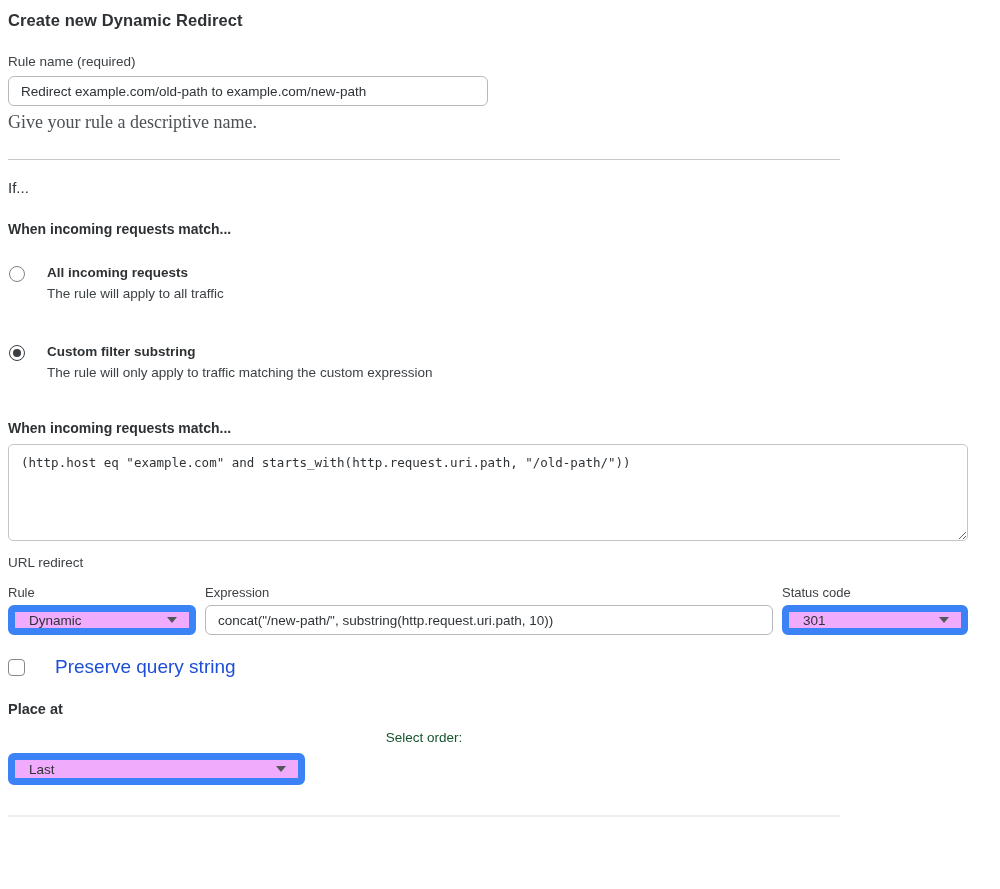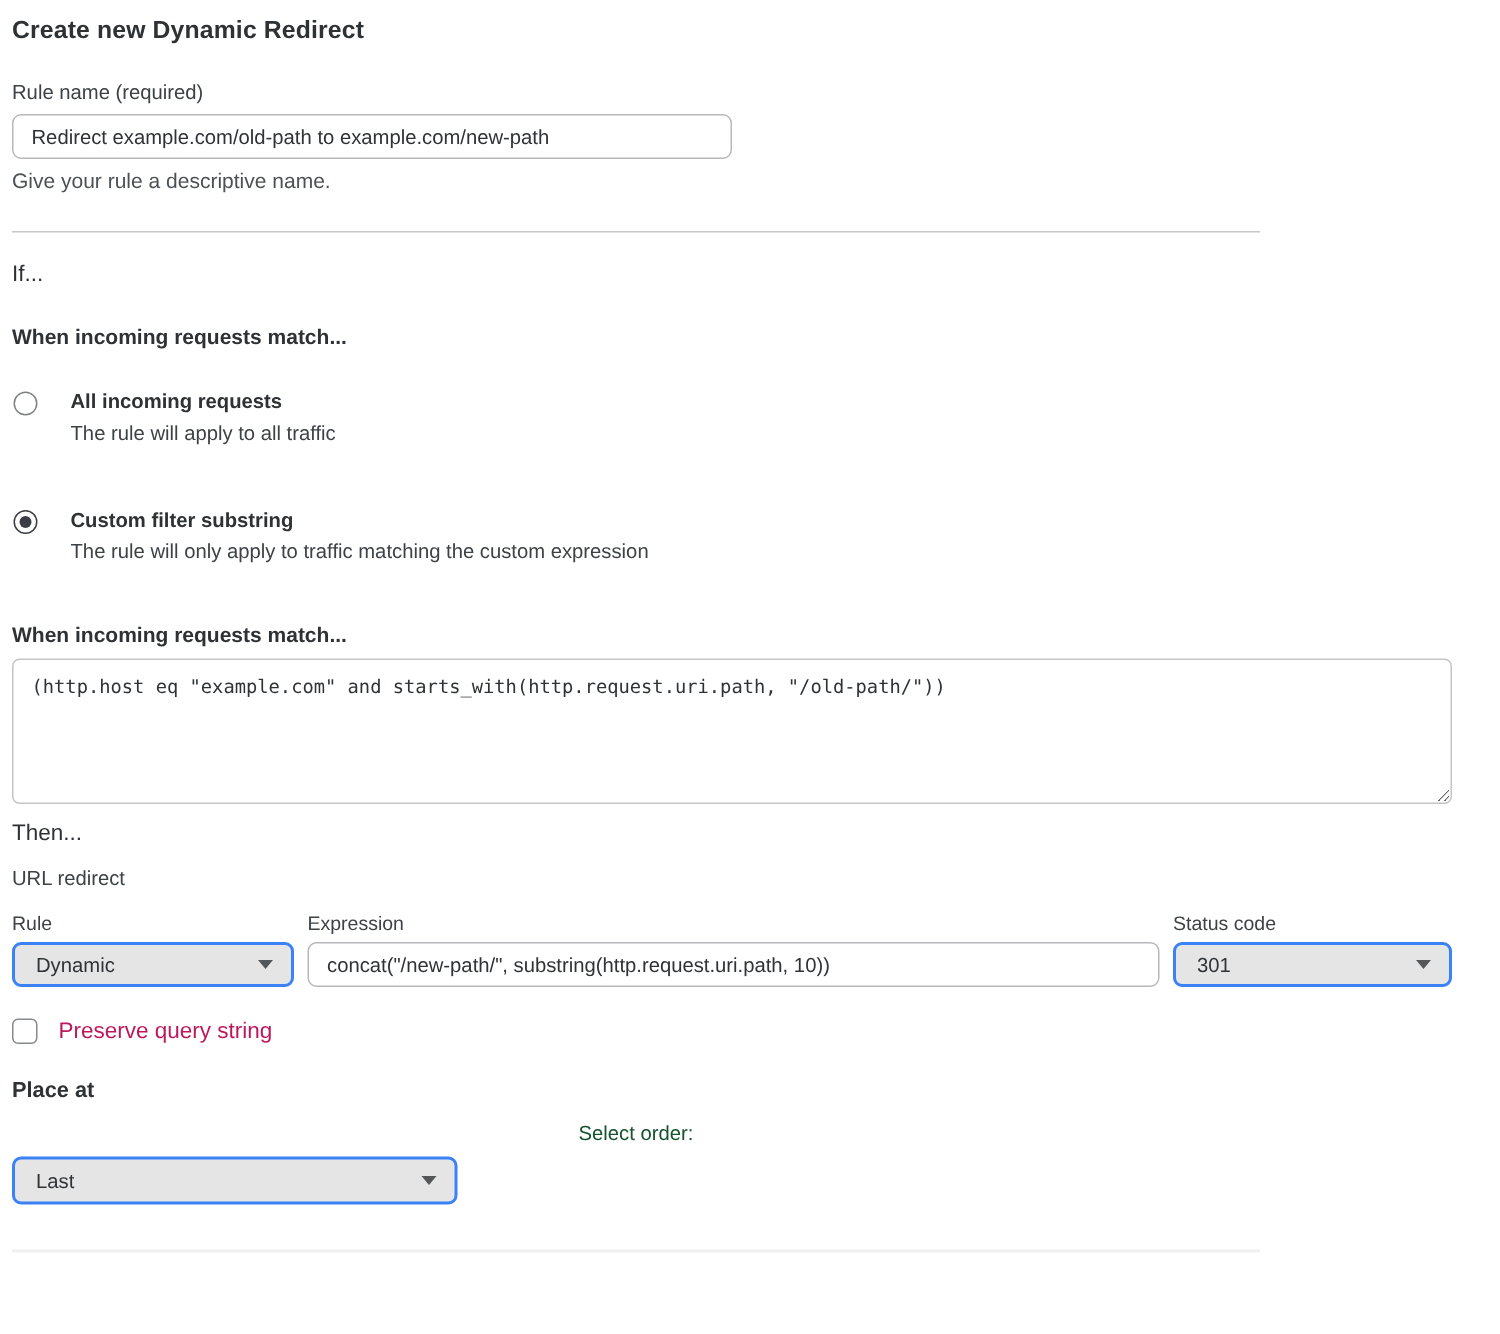--- a/index.html
+++ b/index.html
@@ -22,21 +22,21 @@
     height: 30px;
     border: 1px solid #b6b8ba;
     border-radius: 6px;
     padding: 0 12px;
     font-family: "Liberation Sans", sans-serif;
     font-size: 13.5px;
     color: #2f3336;
     background: #fff;
     outline: none;
   }
-  .helper-text { font-size: 14px; color: #4c5155; margin-top: 6px; }
+  .helper-text { font-size: 18px; color: #4c5155; margin-top: 6px; font-family: Liberation Serif, serif; }
 
   .divider { border: none; border-top: 1px solid #c7c8c9; margin-top: 26px; }
   .divider-light { border: none; border-top: 2px solid #efefef; margin-top: 30px; }
 
   .section-heading { font-size: 15px; font-weight: normal; color: #2e3235; margin-top: 19px; }
   .sub-heading { font-size: 14px; font-weight: bold; color: #2e3235; margin-top: 25px; }
 
   .radio-option { display: flex; margin-top: 28px; cursor: pointer; }
   .radio-option + .radio-option { margin-top: 43px; }
   .radio-circle {
@@ -91,23 +91,23 @@
   .url-redirect-label { font-size: 13.5px; color: #3d4246; margin-top: 14px; }
 
   .fields-row { display: flex; gap: 9px; margin-top: 15px; width: 960px; }
   .field-col-type { width: 188px; }
   .field-col-expr { flex: 1; }
   .field-col-status { width: 186px; }
   .small-label { font-size: 13px; color: #3d4246; }
   .control {
     margin-top: 5px;
     height: 30px;
-    border: 2px solid #3b82f6;
+    border: 7px solid #3b82f6;
     border-radius: 6px;
-    background: #e5e5e5;
+    background: #f0abfc;
     display: flex;
     align-items: center;
     padding: 0 12px;
     font-size: 13.5px;
     color: #2f3336;
     width: 100%;
   }
   .select-control { justify-content: space-between; cursor: pointer; padding-left: 14px; }
   .caret {
     width: 0; height: 0;
@@ -128,21 +128,21 @@
     outline: none;
   }
 
   .checkbox-row { display: flex; align-items: center; margin-top: 21px; cursor: pointer; }
   .checkbox-box {
     width: 17px; height: 17px;
     border: 1.5px solid #85898c;
     border-radius: 4px;
     background: #fff;
   }
-  .checkbox-label { font-size: 15px; color: #be185d; margin-left: 14px; }
+  .checkbox-label { font-size: 19px; color: #1d4ed8; margin-left: 30px; }
 
   .place-heading { font-size: 14.5px; font-weight: bold; color: #2e3235; margin-top: 23px; }
   .order-label { font-size: 13.5px; color: #14532d; margin-top: 13px; text-align: center; }
   .order-select { width: 297px; height: 32px; margin-top: 8px; text-align: center; }
 </style>
 </head>
 <body>
 
 <div class="page">
 
@@ -171,21 +171,20 @@
       <div class="radio-label">Custom filter substring</div>
       <div class="radio-desc">The rule will only apply to traffic matching the custom expression</div>
     </span>
   </div>
 
   <div class="sub-heading" style="margin-top:40px;">When incoming requests match...</div>
 
 
   <textarea class="expression-textarea" spellcheck="false" style="">(http.host eq "example.com" and starts_with(http.request.uri.path, "/old-path/"))</textarea>
 
-  <div class="section-heading then-heading">Then...</div>
   <div class="url-redirect-label">URL redirect</div>
 
   <div class="fields-row">
     <div class="field-col-type">
       <div class="small-label">Rule</div>
       <div class="control select-control">
         <span>Dynamic</span>
         <span class="caret"></span>
       </div>
     </div>

